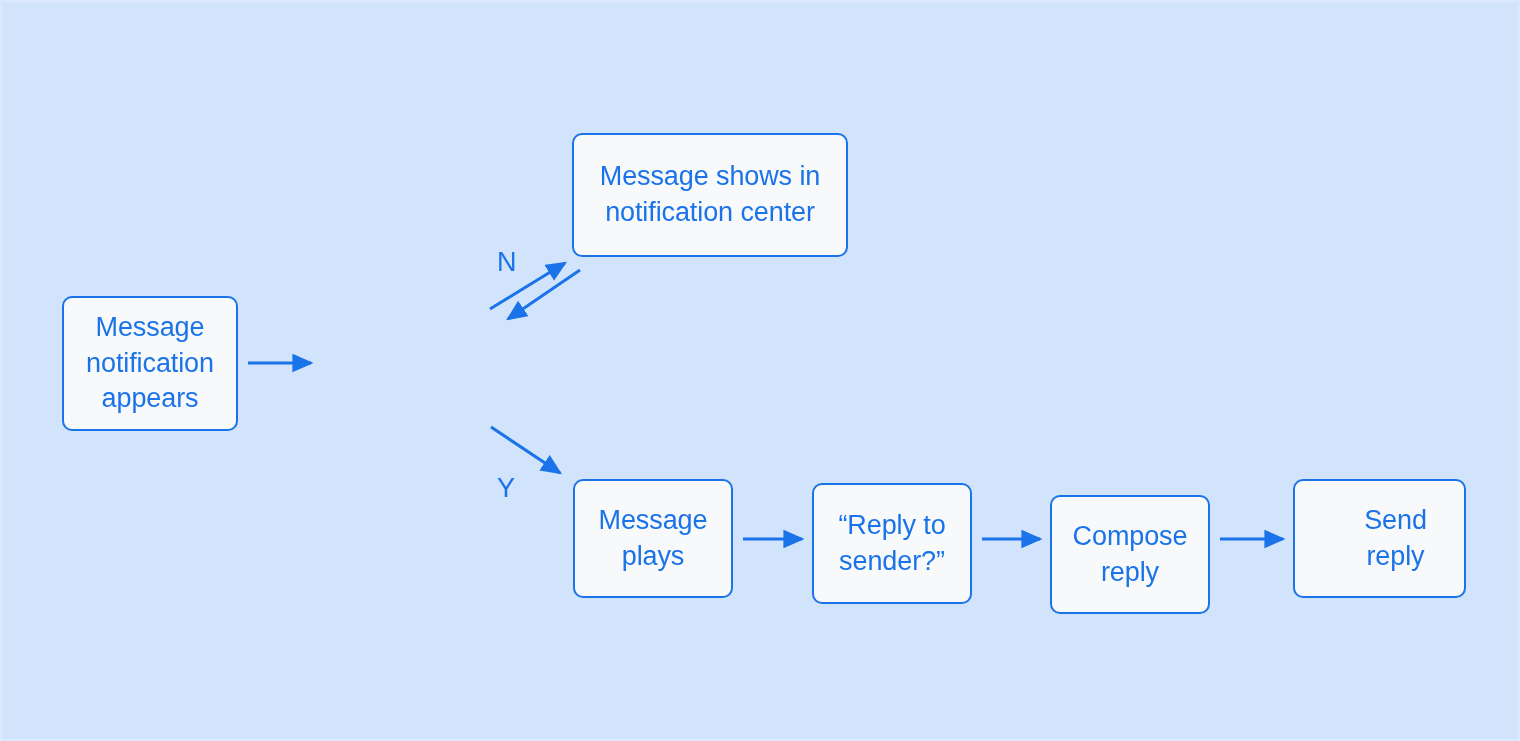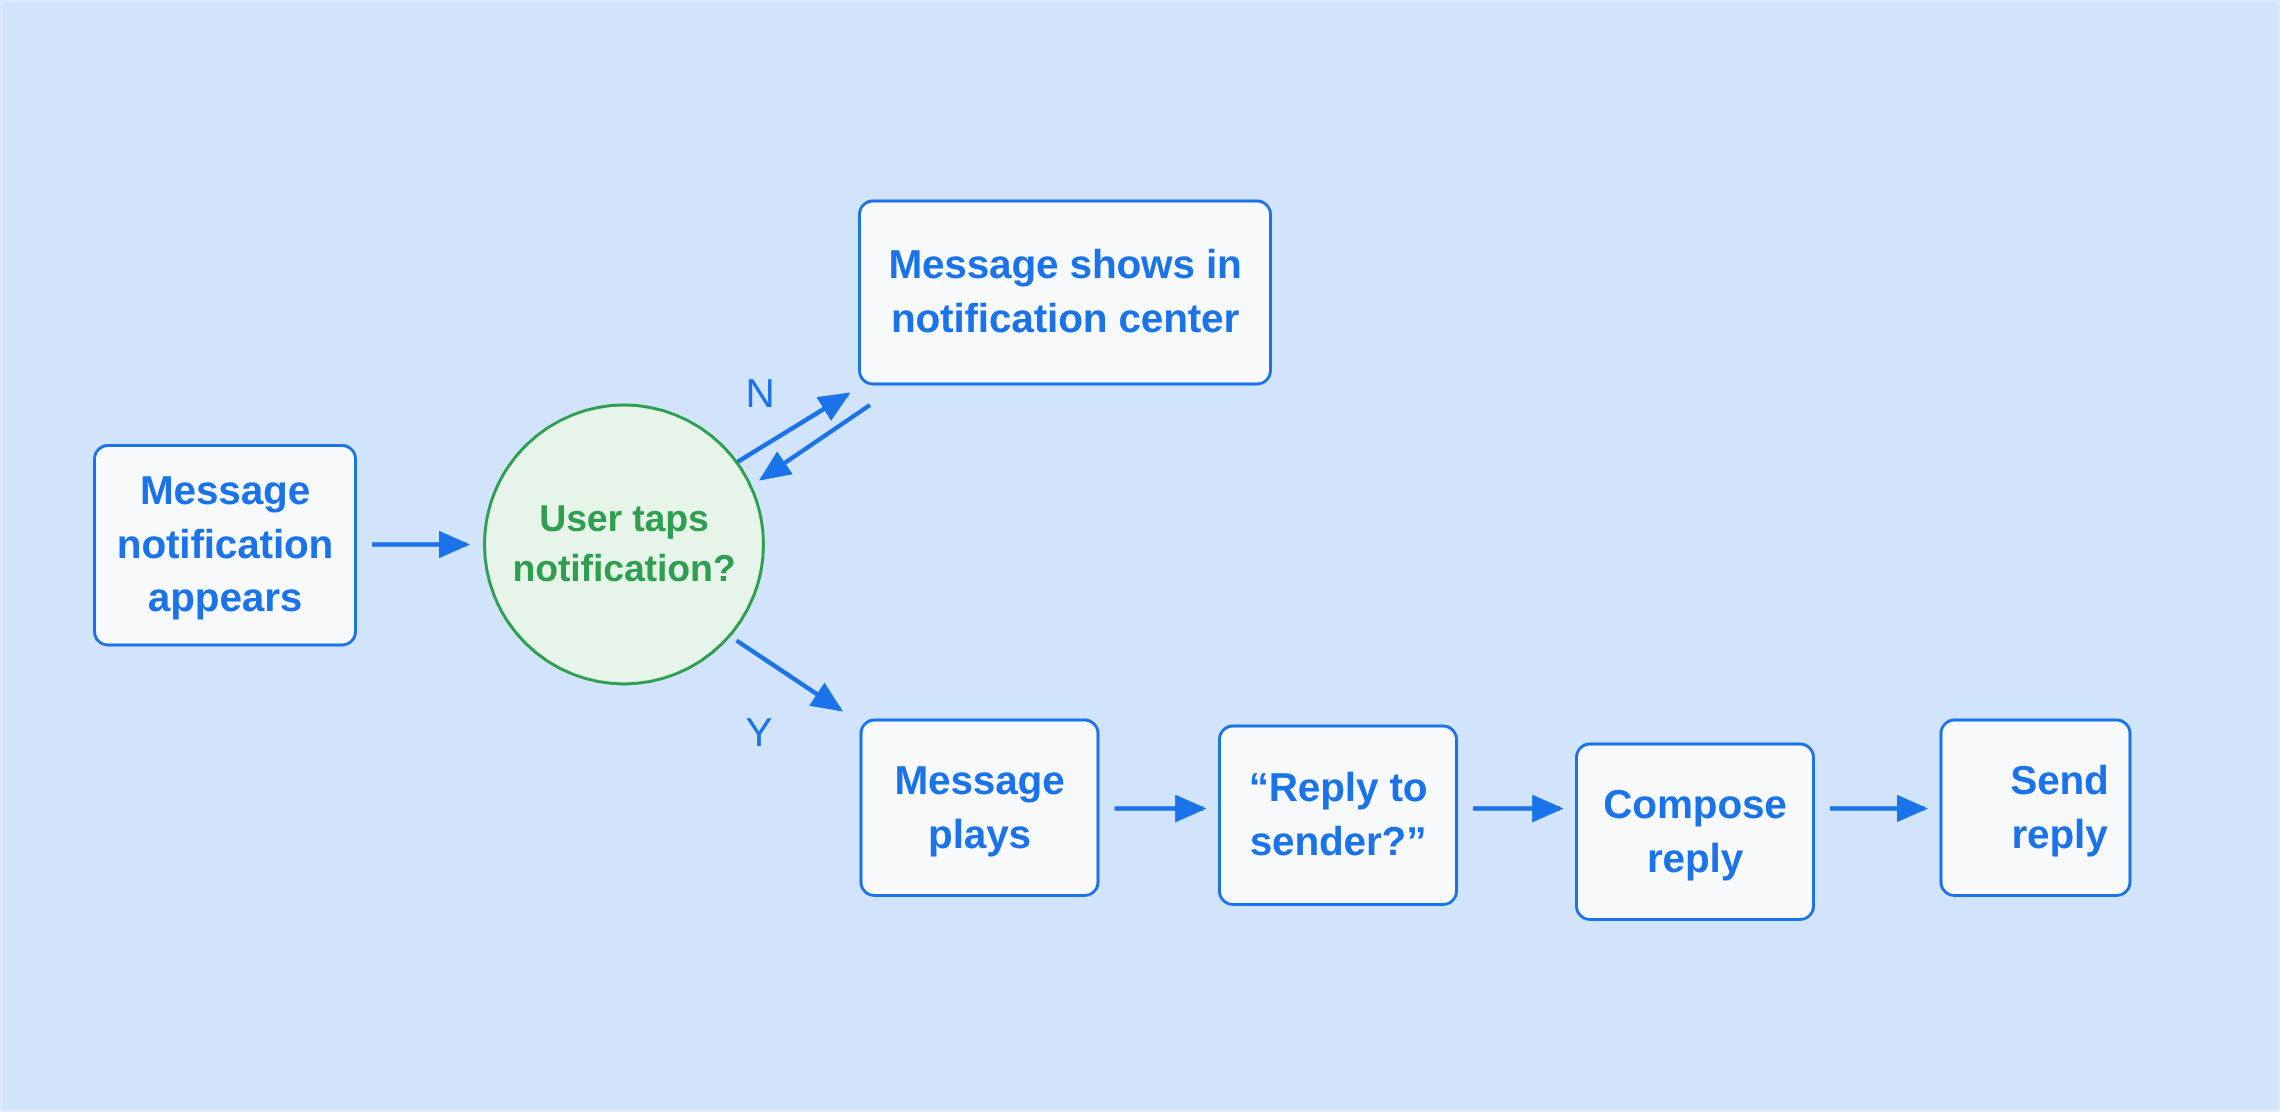--- a/index.html
+++ b/index.html
@@ -33,21 +33,20 @@
     justify-content: center;
     text-align: center;
     background: #f8f9fa;
     border: 2px solid #1a73e8;
     border-radius: 10px;
     color: #1a73e8;
     font-size: 27px;
     line-height: 1.32;
     letter-spacing: -0.1px;
     white-space: pre-line;
-    font-weight: bold;
   }
   .node.decision {
     border-radius: 50%;
     background: #e6f4ea;
     border: 2px solid #34a853;
     border-color: #2e9e4f;
     color: #2e9e4f;
     font-size: 25px;
   }
   .edge-label {
@@ -95,35 +94,33 @@
 
     <g>
       <line x1="1218" y1="537" x2="1281" y2="537" stroke="#1a73e8" stroke-width="3" marker-end="url(#arrowhead)"></line>
     </g>
   </svg>
 
   <div class="node" id="n0" style="left: 60px; top: 294px; width: 176px; height: 135px;">Message
 notification
 appears</div>
 
-  <div class="node decision" id="n1" style="left: 320px; top: 267px; width: 188px; height: 188px;">User taps
-notification?</div>
 
   <div class="node" id="n2" style="left: 570px; top: 131px; width: 276px; height: 124px;">Message shows in
 notification center</div>
 
   <div class="node" id="n3" style="left: 571px; top: 477px; width: 160px; height: 119px;">Message
 plays</div>
 
   <div class="node" id="n4" style="left: 810px; top: 481px; width: 160px; height: 121px;">“Reply to
 sender?”</div>
 
   <div class="node" id="n5" style="left: 1048px; top: 477px; width: 160px; height: 119px; margin-top: 16px;">Compose
 reply</div>
 
-  <div class="node" id="n6" style="left: 1291px; top: 477px; width: 128px; height: 119px; padding-left: 32px;">Send
+  <div class="node" id="n6" style="left: 1291px; top: 477px; width: 173px; height: 119px; padding-left: 32px;">Send
 reply</div>
 
   <div class="edge-label" id="el0" style="left: 495px; top: 247px;">N</div>
 
   <div class="edge-label" id="el1" style="left: 495px; top: 473px;">Y</div>
 
 </div>
 
 </body></html>

